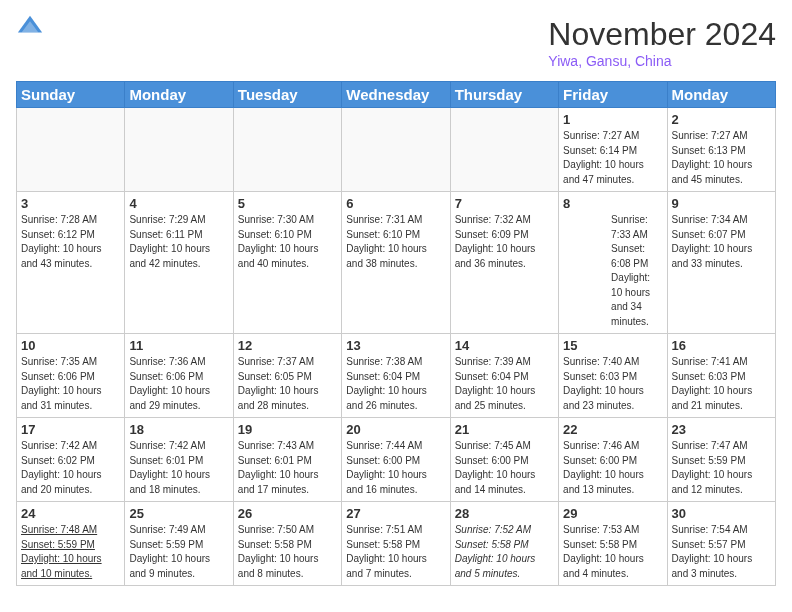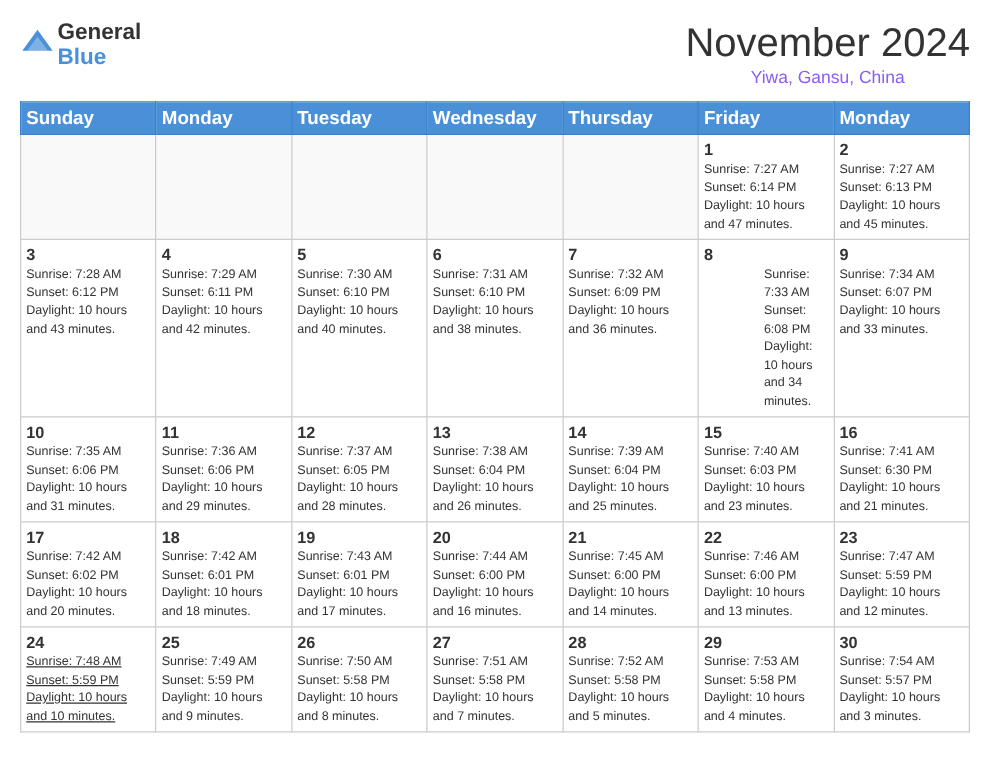--- a/index.html
+++ b/index.html
@@ -35,21 +35,21 @@
       font-size: 18px;
       font-weight: bold;
       color: #4a90d9;
     }
     .logo-icon {
       width: 28px;
       height: 28px;
       margin-top: -4px;
     }
     .title-area {
-      text-align: center;
+      text-align: left;
     }
     .month-title {
       font-size: 32px;
       font-weight: normal;
       color: #333;
     }
     .location {
       font-size: 14px;
       color: #8b5cf6;
     }
@@ -100,24 +100,20 @@
   </style>
 </head>
 <body>
 
 <div class="header">
   <div class="logo">
     <svg class="logo-icon" viewBox="0 0 30 30" xmlns="http://www.w3.org/2000/svg">
       <polygon points="15,4 28,22 2,22" fill="#4a90d9"></polygon>
       <polygon points="15,10 24,22 6,22" fill="#fff" opacity="0.3"></polygon>
     </svg>
-    <div class="logo-text">
-      <span class="logo-general">General</span>
-      <span class="logo-blue">Blue</span>
-    </div>
   </div>
   <div class="title-area">
     <div class="month-title">November 2024</div>
     <div class="location">Yiwa, Gansu, China</div>
   </div>
 </div>
 
 <table class="calendar">
   <thead>
     <tr>
@@ -227,21 +223,21 @@
         </td>
         <td>
           <span class="day-num">15</span>
           <div class="day-info" style="white-space: pre-line;">Sunrise: 7:40 AM
 Sunset: 6:03 PM
 Daylight: 10 hours and 23 minutes.</div>
         </td>
         <td>
           <span class="day-num">16</span>
           <div class="day-info" style="white-space: pre-line;">Sunrise: 7:41 AM
-Sunset: 6:30 PM
+Sunset: 6:03 PM
 Daylight: 10 hours and 21 minutes.</div>
         </td>
       </tr>
       <tr class="week-row">
         <td>
           <span class="day-num">17</span>
           <div class="day-info" style="white-space: pre-line;">Sunrise: 7:42 AM
 Sunset: 6:02 PM
 Daylight: 10 hours and 20 minutes.</div>
         </td>
@@ -302,21 +298,21 @@
 Daylight: 10 hours and 8 minutes.</div>
         </td>
         <td>
           <span class="day-num">27</span>
           <div class="day-info" style="white-space: pre-line;">Sunrise: 7:51 AM
 Sunset: 5:58 PM
 Daylight: 10 hours and 7 minutes.</div>
         </td>
         <td>
           <span class="day-num">28</span>
-          <div class="day-info" style="white-space: pre-line;">Sunrise: 7:52 AM
+          <div class="day-info" style="white-space: pre-line; font-style: italic;">Sunrise: 7:52 AM
 Sunset: 5:58 PM
 Daylight: 10 hours and 5 minutes.</div>
         </td>
         <td>
           <span class="day-num">29</span>
           <div class="day-info" style="white-space: pre-line;">Sunrise: 7:53 AM
 Sunset: 5:58 PM
 Daylight: 10 hours and 4 minutes.</div>
         </td>
         <td>

